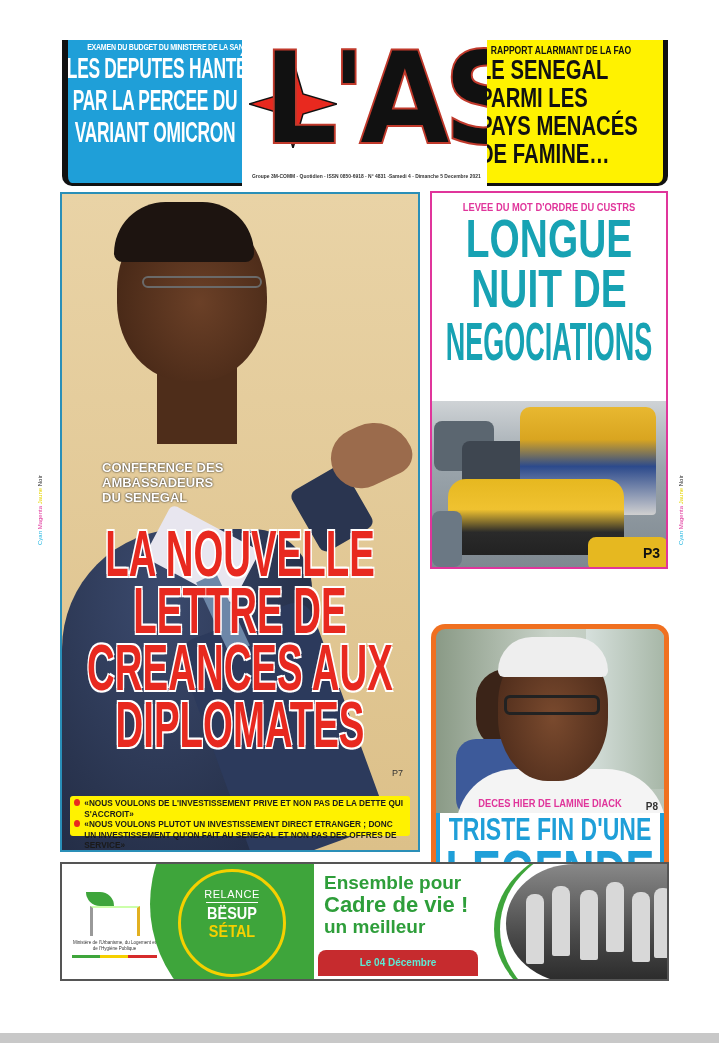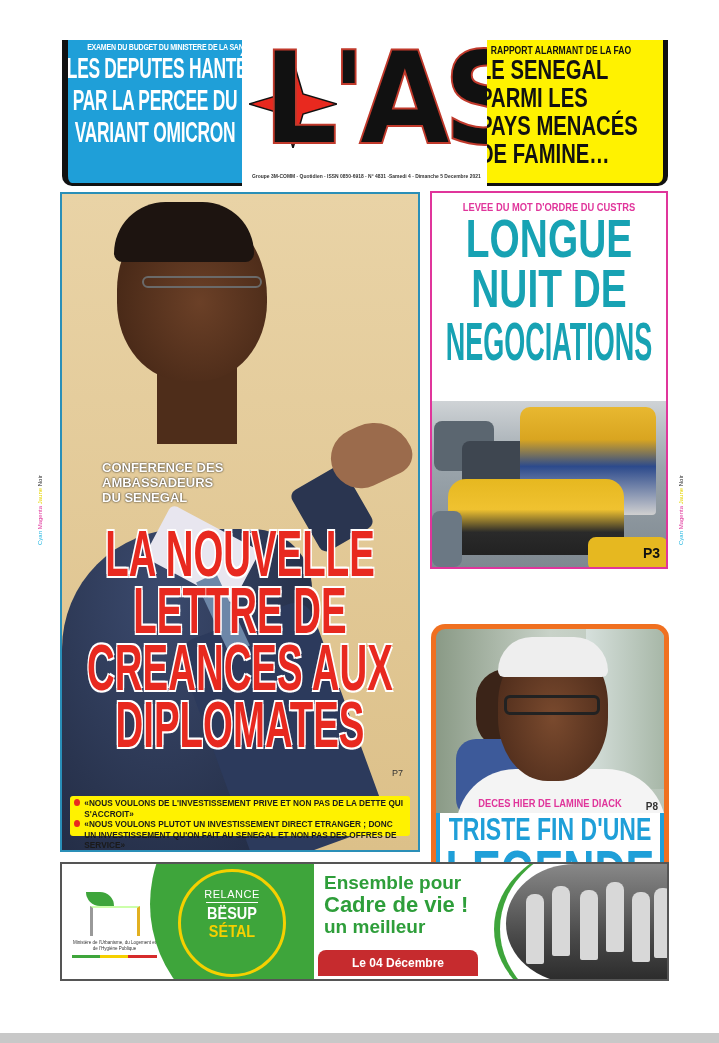--- a/index.html
+++ b/index.html
@@ -128,21 +128,21 @@
   #ad .greencircle { position: absolute; left: 88px; top: -90px; width: 260px; height: 260px; border-radius: 50%; background: #3ea53b; }
   #ad .ring { position: absolute; left: 116px; top: 5px; width: 108px; height: 108px; border-radius: 50%; border: 3px solid #f5d000; }
   #ad .relance { position: absolute; left: 116px; top: 24px; width: 108px; text-align: center; color: #fff; }
   #ad .relance .r1 { font-size: 11px; font-weight: 400; letter-spacing: 0.5px; }
   #ad .relance .sep { width: 52px; height: 1px; background: #fff; margin: 2px auto; }
   #ad .relance .r2 { font-size: 17px; font-weight: 900; line-height: 18px; transform: scaleX(0.85); }
   #ad .relance .r3 { font-size: 17px; font-weight: 900; line-height: 18px; color: #f5d000; transform: scaleX(0.85); }
   #ad .whitecut { position: absolute; left: 252px; top: -2px; width: 190px; height: 123px; background: #fff; }
   #ad .tagline { position: absolute; left: 262px; top: 8px; color: #2e9e3a; font-weight: 900; font-size: 19px; line-height: 22px; }
   #ad .tagline div:nth-child(2) { font-size: 22px; }
-  #ad .date-btn { position: absolute; left: 256px; top: 86px; width: 160px; height: 26px; background: #c62b2e; color: #ffffff; font-weight: 900; font-size: 12px; line-height: 26px; text-align: center; border-radius: 8px 8px 0 0; }
+  #ad .date-btn { position: absolute; left: 256px; top: 86px; width: 160px; height: 26px; background: #c62b2e; color: #5eead4; font-weight: 900; font-size: 10px; line-height: 26px; text-align: center; border-radius: 8px 8px 0 0; }
   #ad .arc { position: absolute; left: 432px; top: -20px; width: 200px; height: 170px; border-radius: 50%; border-left: 6px solid #3ea53b; }
   #ad .photo { position: absolute; left: 444px; top: 0; width: 165px; height: 119px; background: linear-gradient(180deg, #888 0%, #4a4a4a 60%, #2a2a2a 100%); border-radius: 50% 0 0 50% / 60% 0 0 60%; overflow: hidden; }
   #ad .person { position: absolute; width: 18px; height: 70px; background: #d8d8d8; border-radius: 8px 8px 2px 2px; }
 
   
   .cmyk { position: absolute; font-size: 6px; transform: rotate(-90deg); transform-origin: left top; white-space: nowrap; }
   .cmyk .c { color: #1fb5e0; } .cmyk .m { color: #e0359b; } .cmyk .y { color: #e6d400; } .cmyk .k { color: #222; }
 
   #bottom-bar { left: 0; top: 1033px; width: 719px; height: 10px; background: #c8c8c8; }
 </style>

